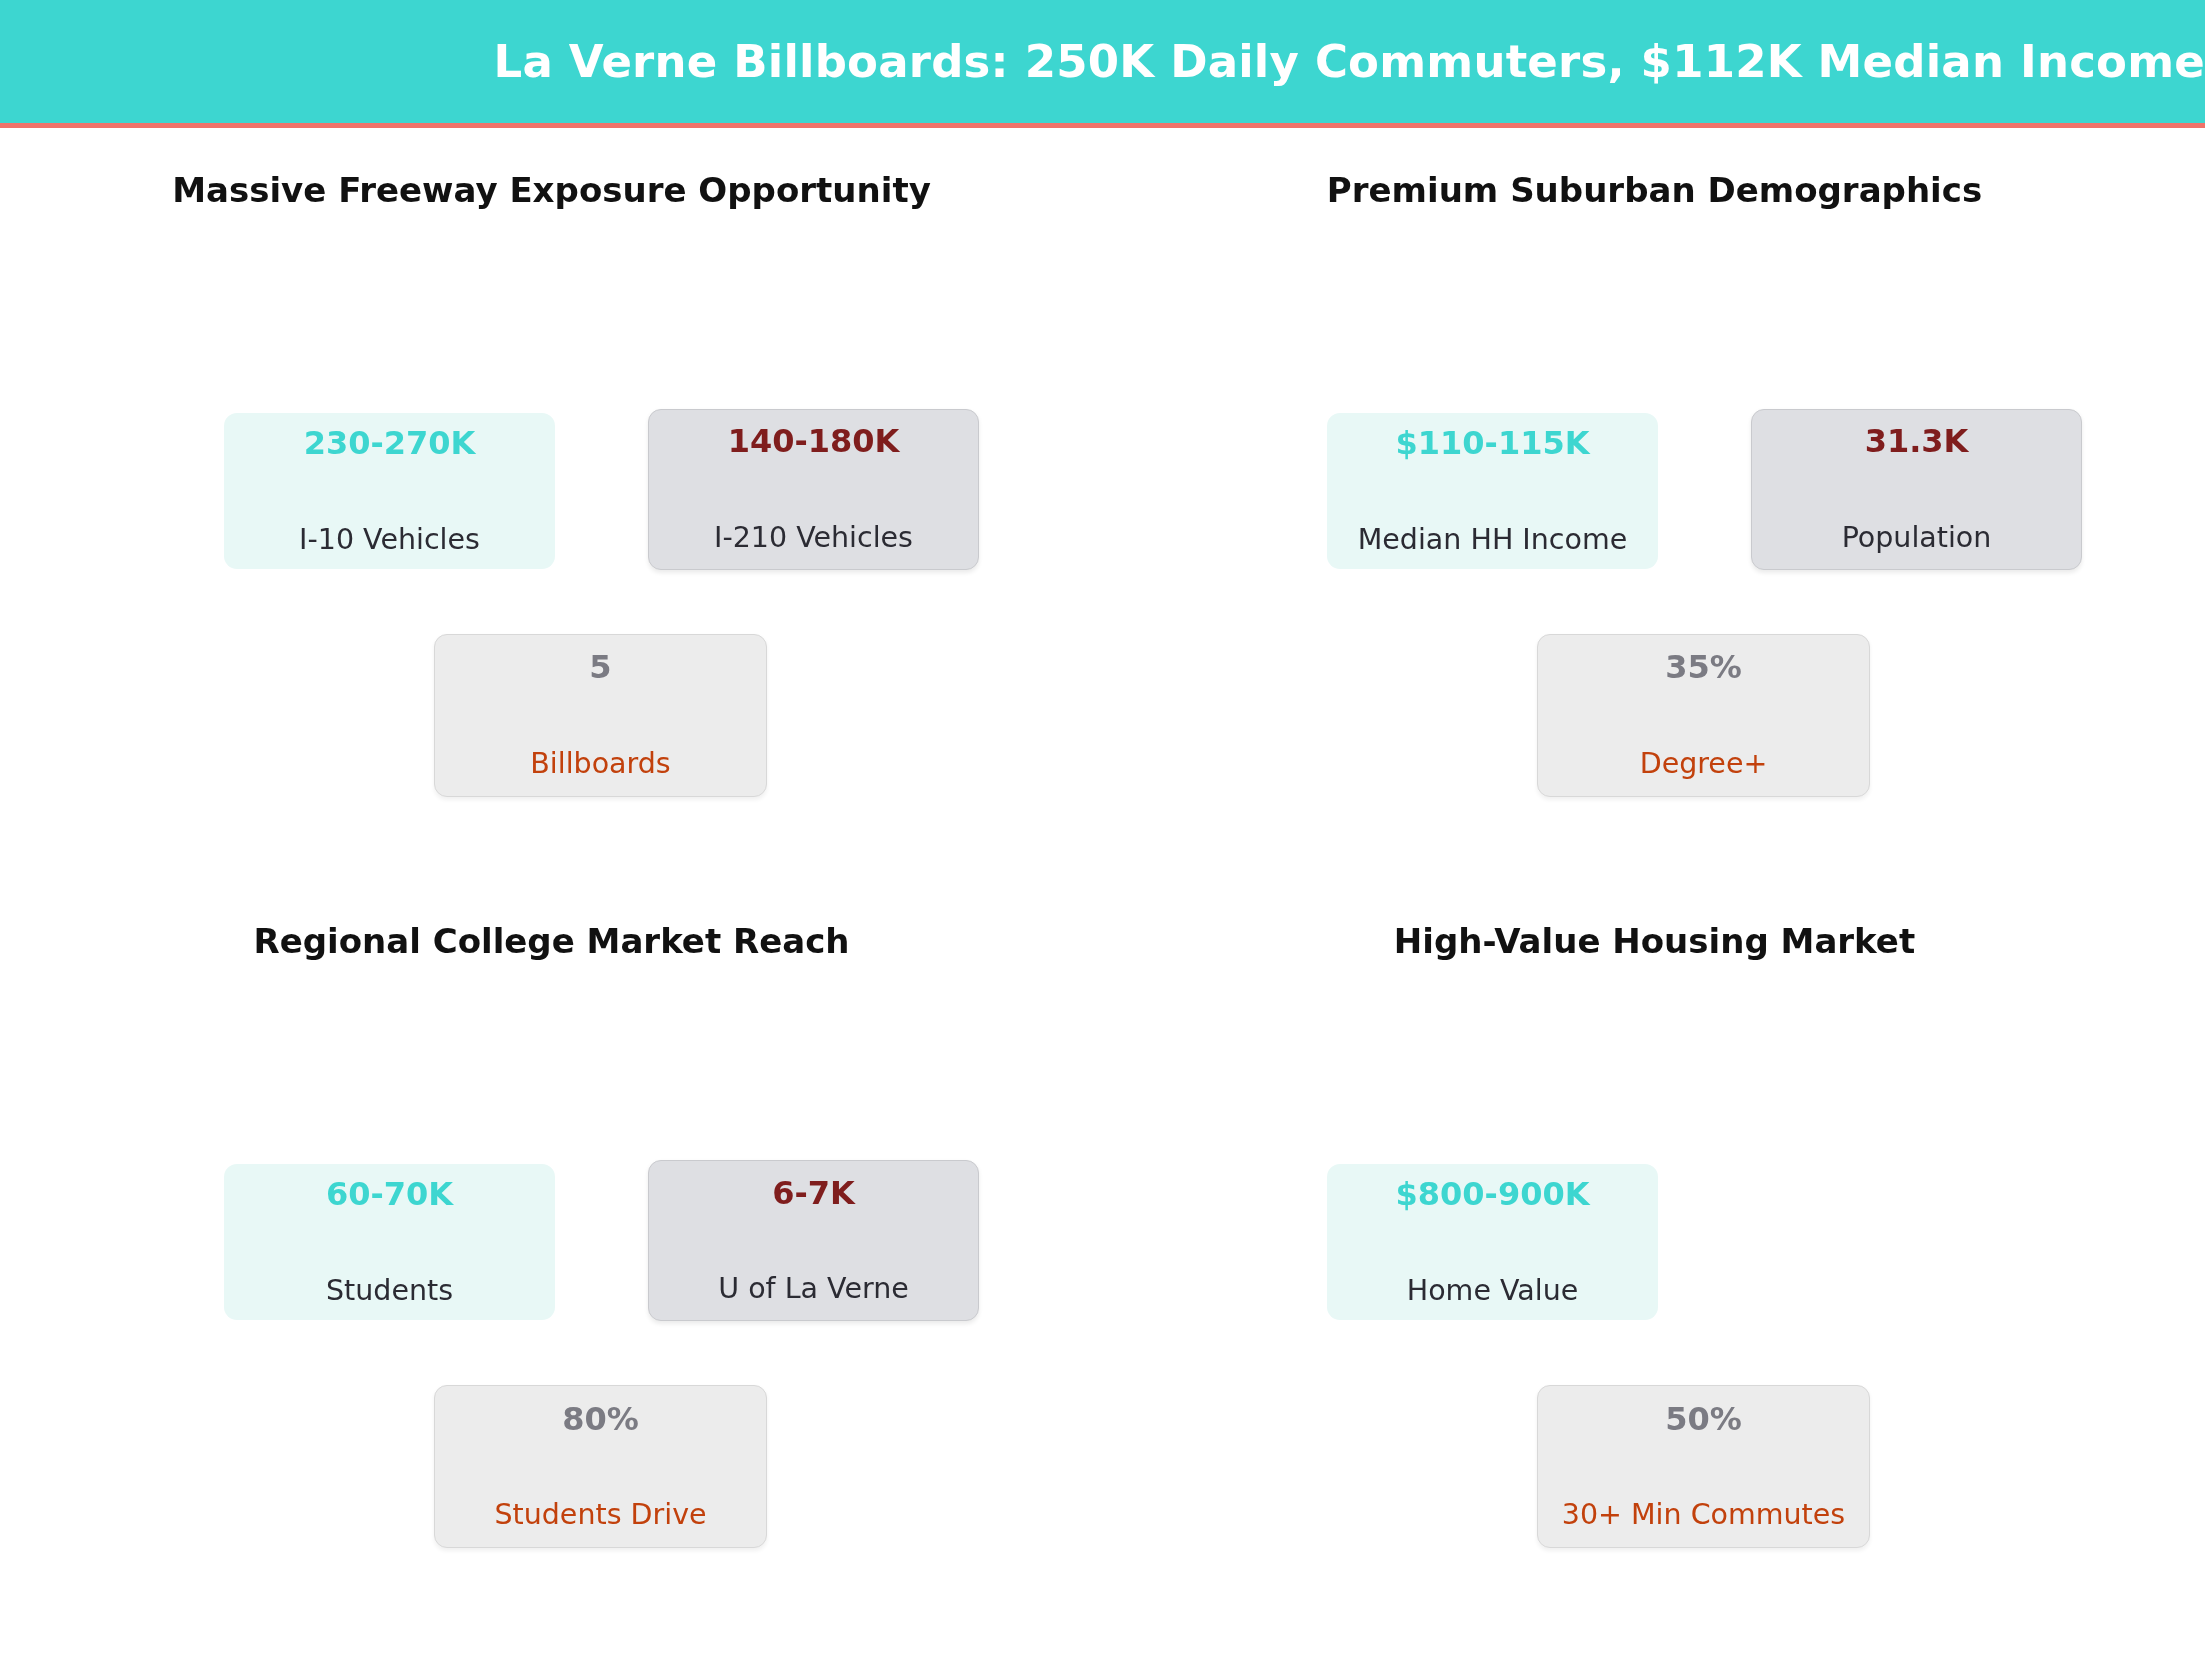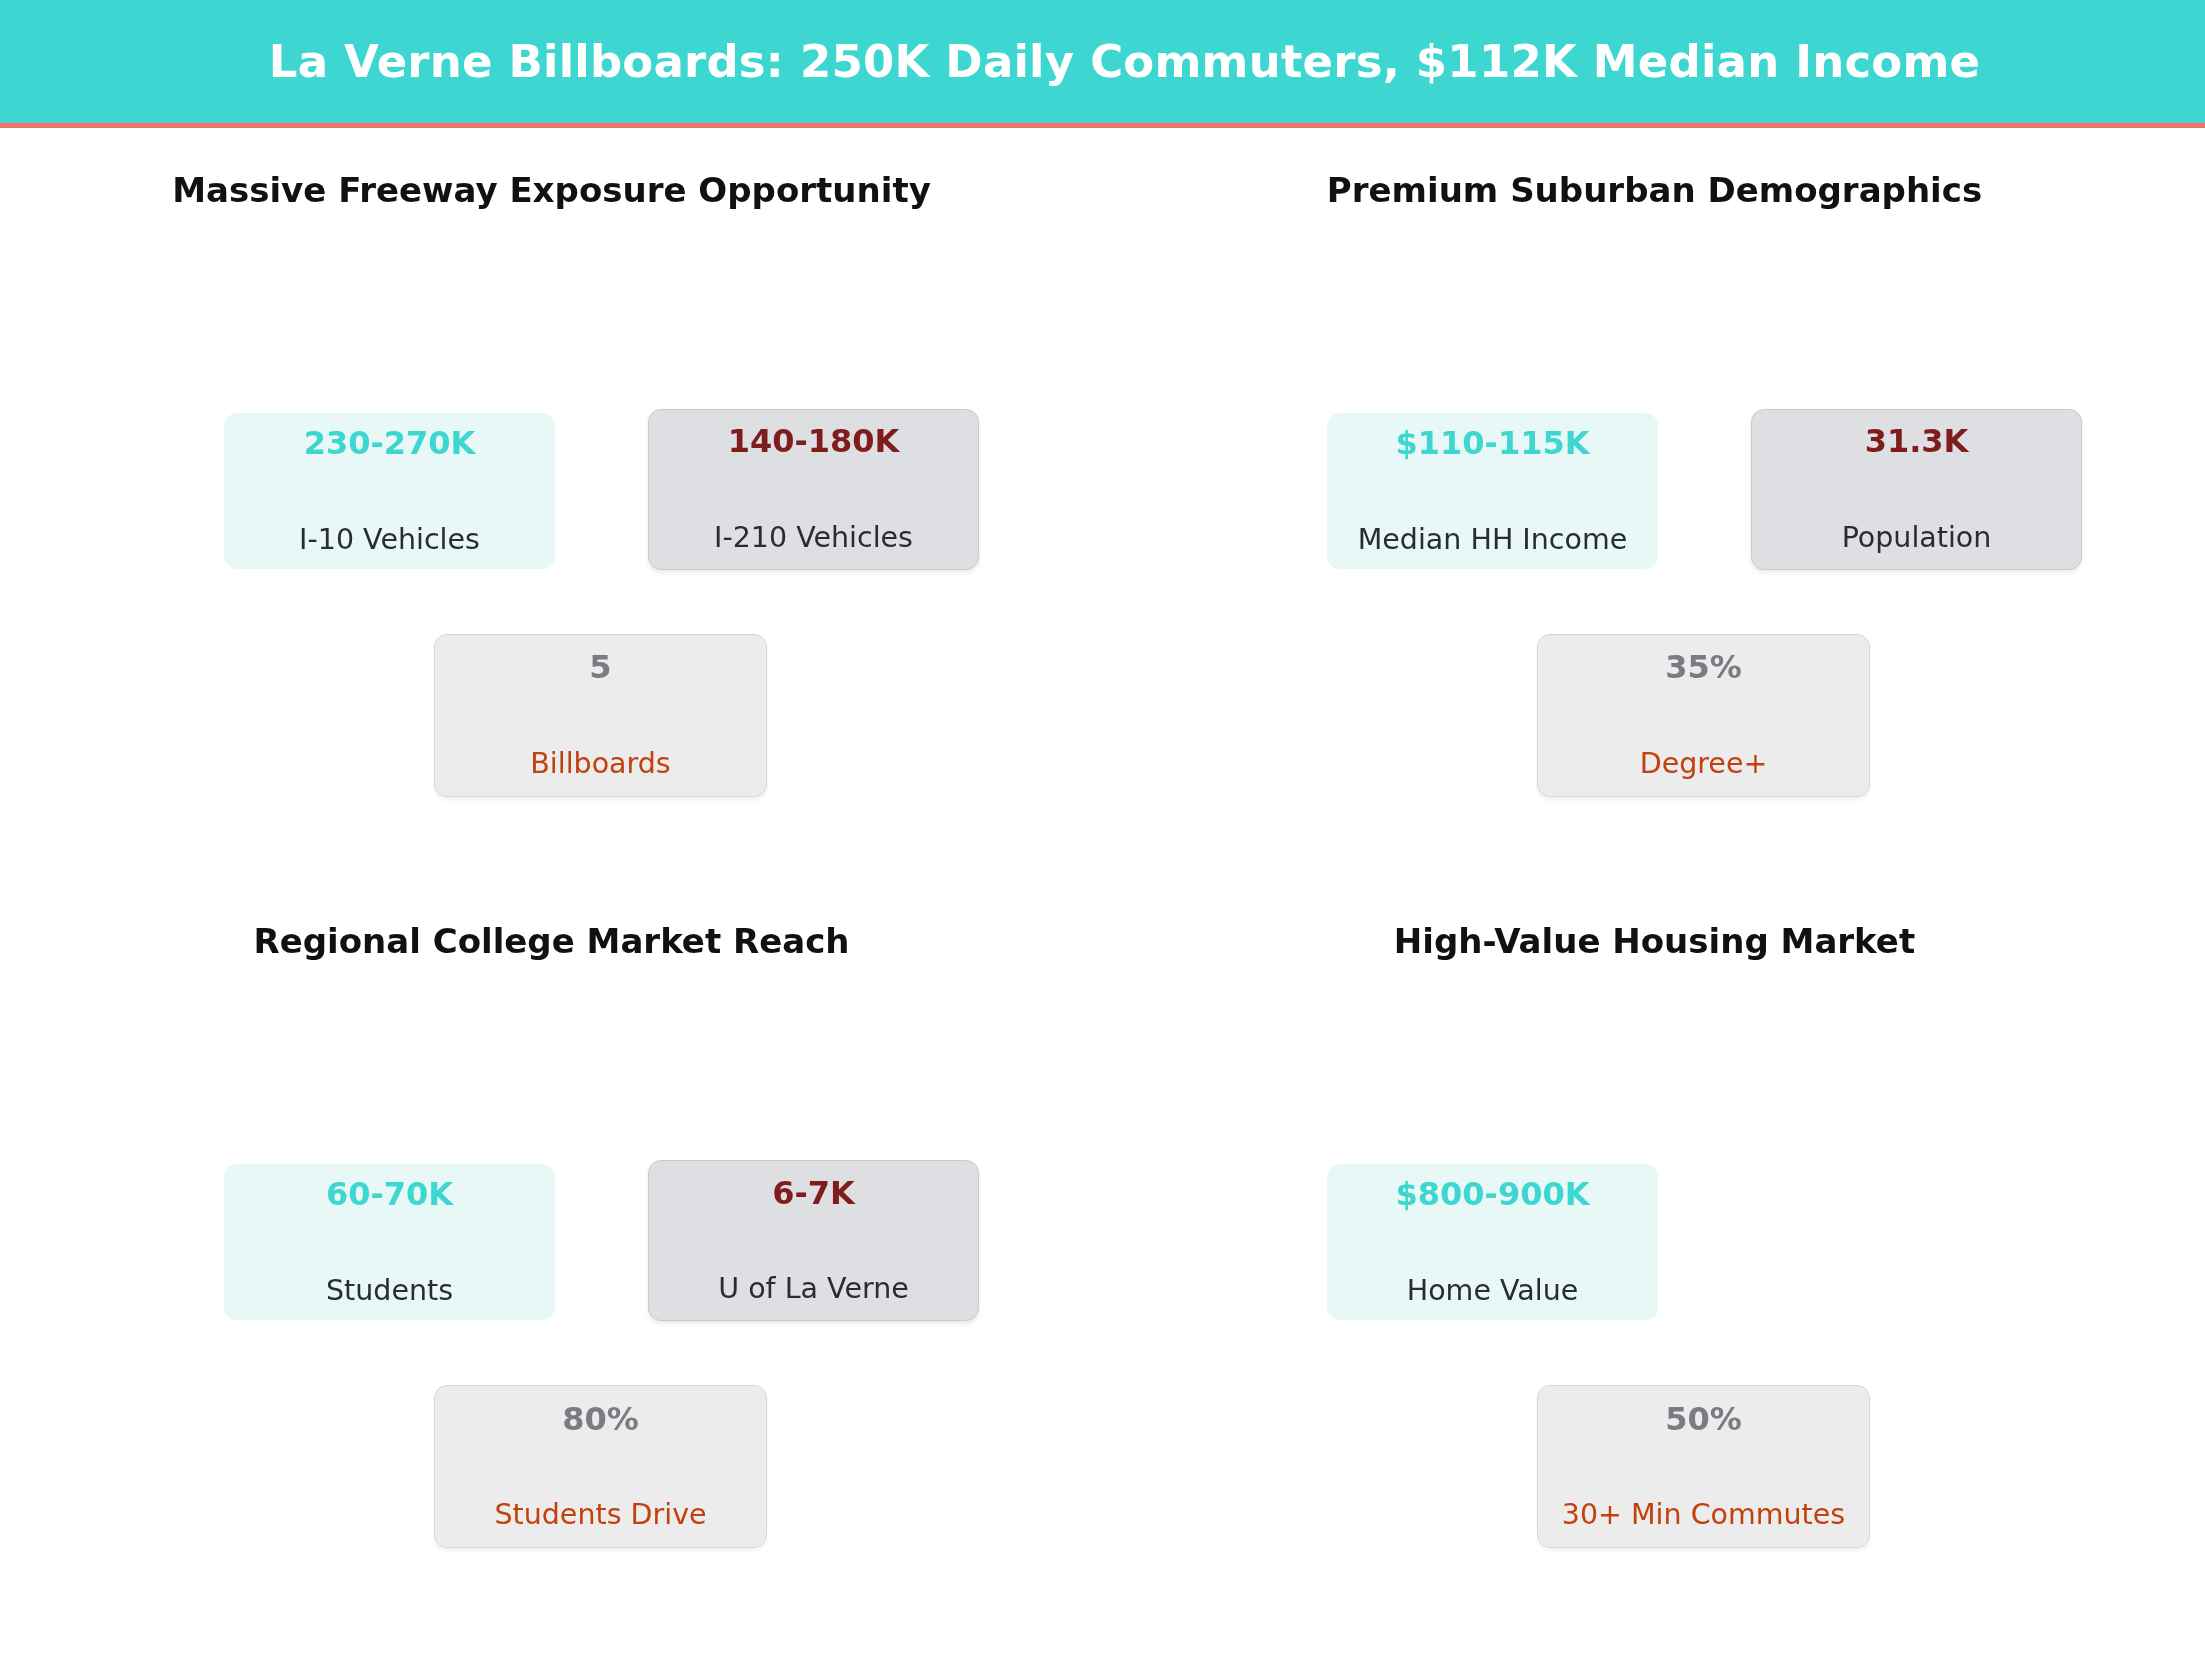--- a/index.html
+++ b/index.html
@@ -18,21 +18,21 @@
   }
   
   .header-band {
     position: absolute;
     left: 0; top: 0;
     width: 2205px;
     height: 123px;
     background: #3DD6D0;
     display: flex;
     align-items: center;
-    justify-content: center;
+    justify-content: flex-end;
     padding-left: 44px;
   }
   .header-title {
     color: #ffffff;
     font-size: 45px;
     font-weight: bold;
     letter-spacing: 0.2px;
     text-align: center;
     line-height: 1.1;
   }

